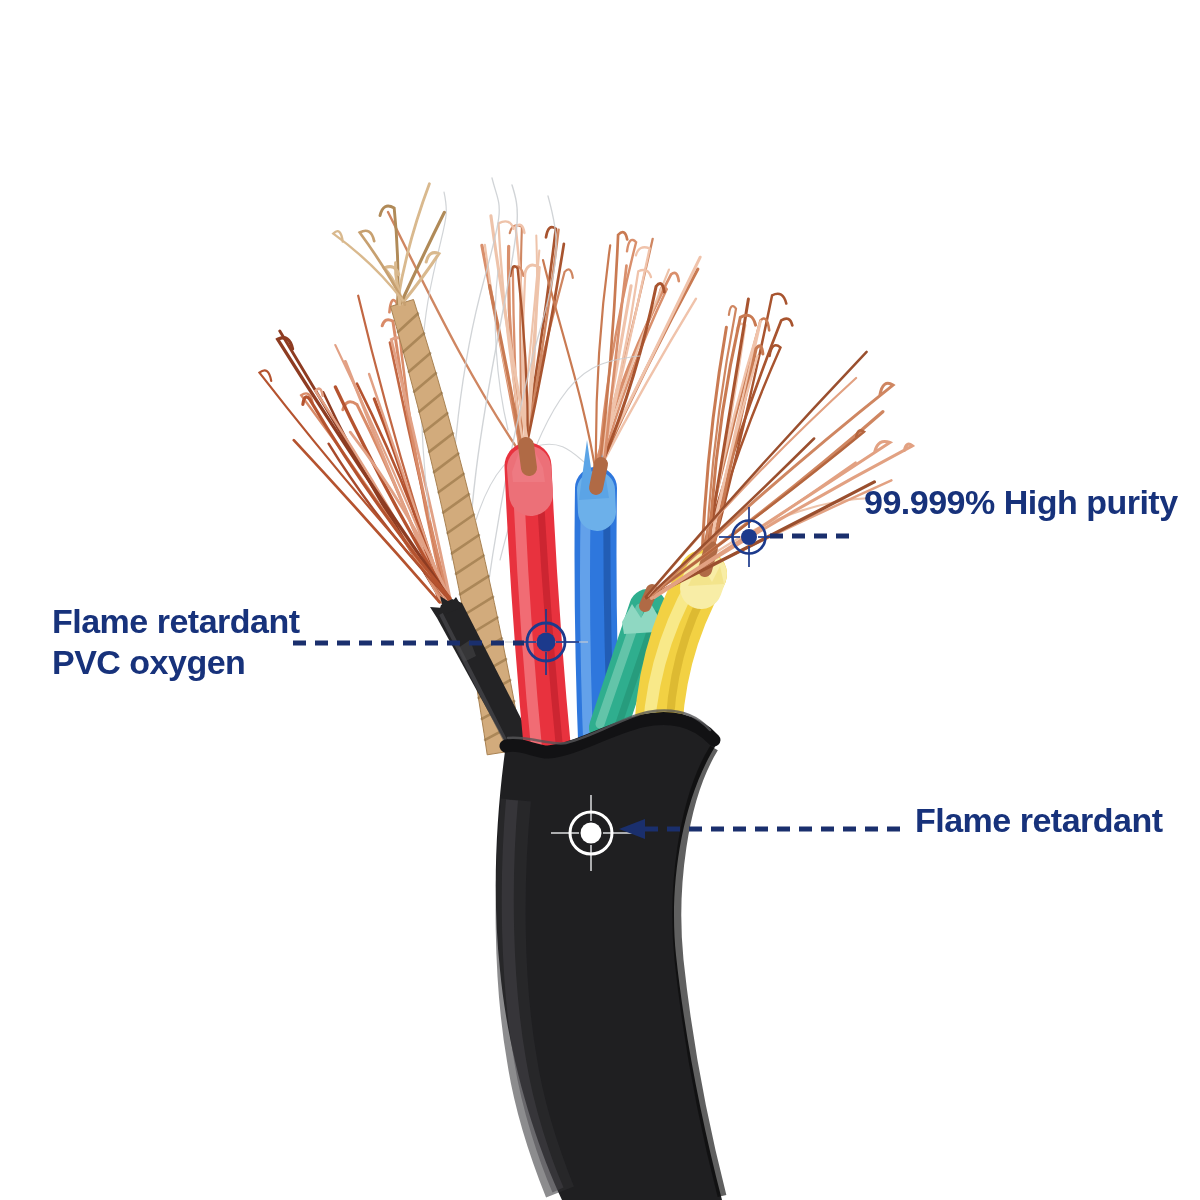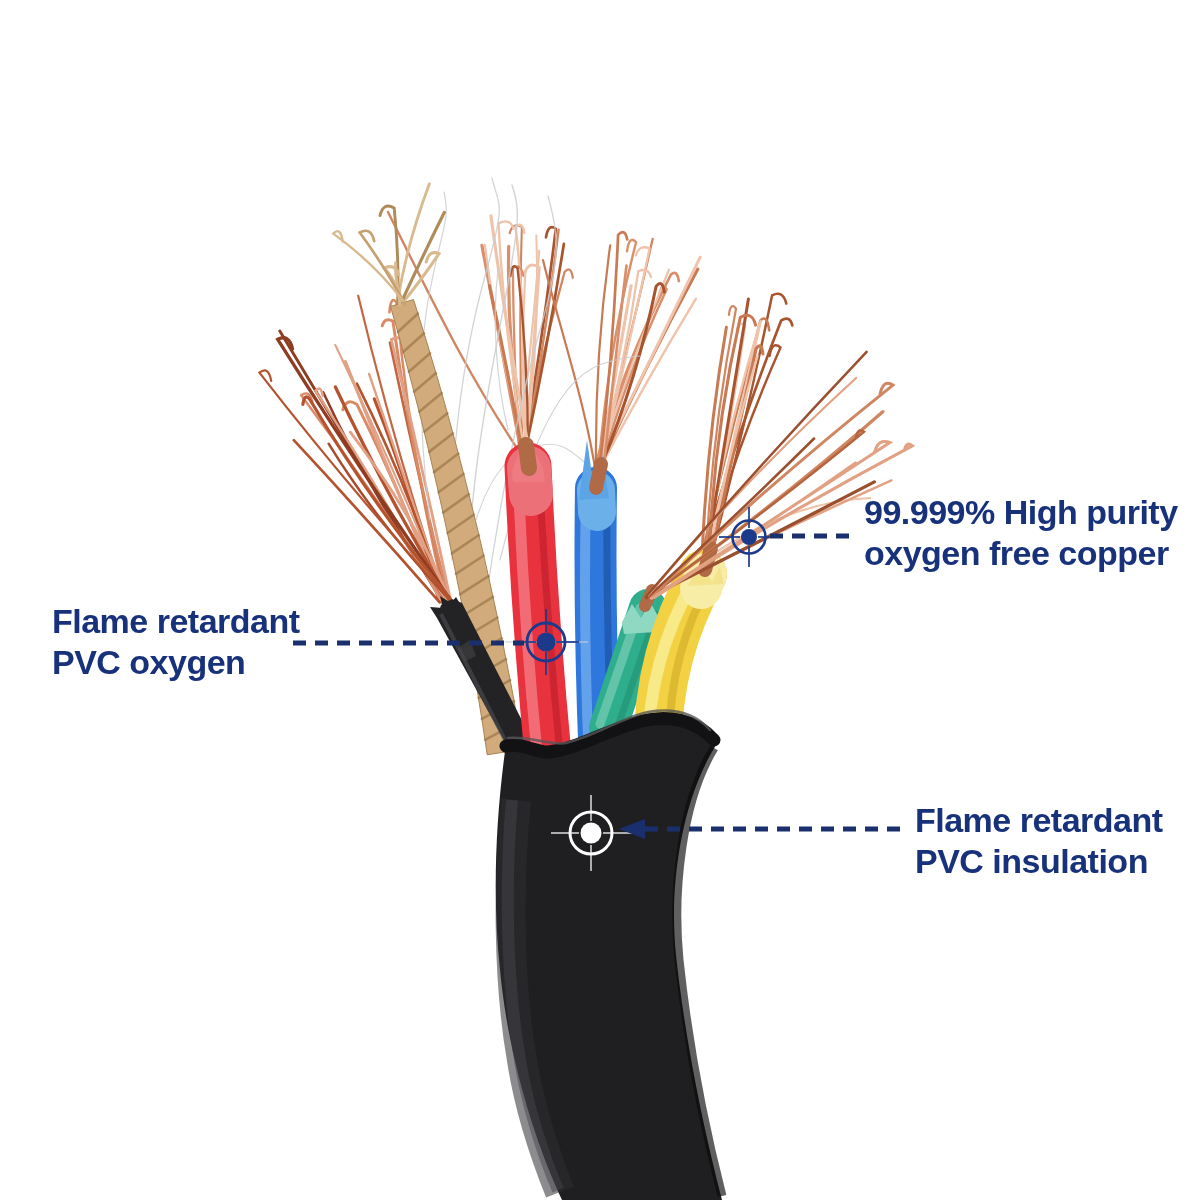--- a/index.html
+++ b/index.html
@@ -278,25 +278,23 @@
       <circle class="ring-w" cx="591" cy="833" r="21" stroke-width="3"></circle>
       <circle class="dot-w" cx="591" cy="833" r="10.5"></circle>
     </g>
 
     <line class="dash" x1="293" y1="643" x2="524" y2="643"></line>
     <line class="dash" x1="770" y1="536" x2="857" y2="536"></line>
     <line class="dash" x1="645" y1="829" x2="903" y2="829"></line>
     <polygon class="arrow" points="619,829 645,819 645,839"></polygon>
   </svg>
 
-  <div class="label" style="left:864px;top:492px;">
+  <div class="label" style="left:864px;top:482px;">
     <div>99.999% High purity</div>
-    <div>oxygen free copper</div>
   </div>
   <div class="label" style="left:52px;top:601px;">
     <div>Flame retardant</div>
     <div>PVC oxygen</div>
   </div>
   <div class="label" style="left:915px;top:800px;">
     <div>Flame retardant</div>
-    <div>PVC insulation</div>
   </div>
 </div>
 
 </body></html>

